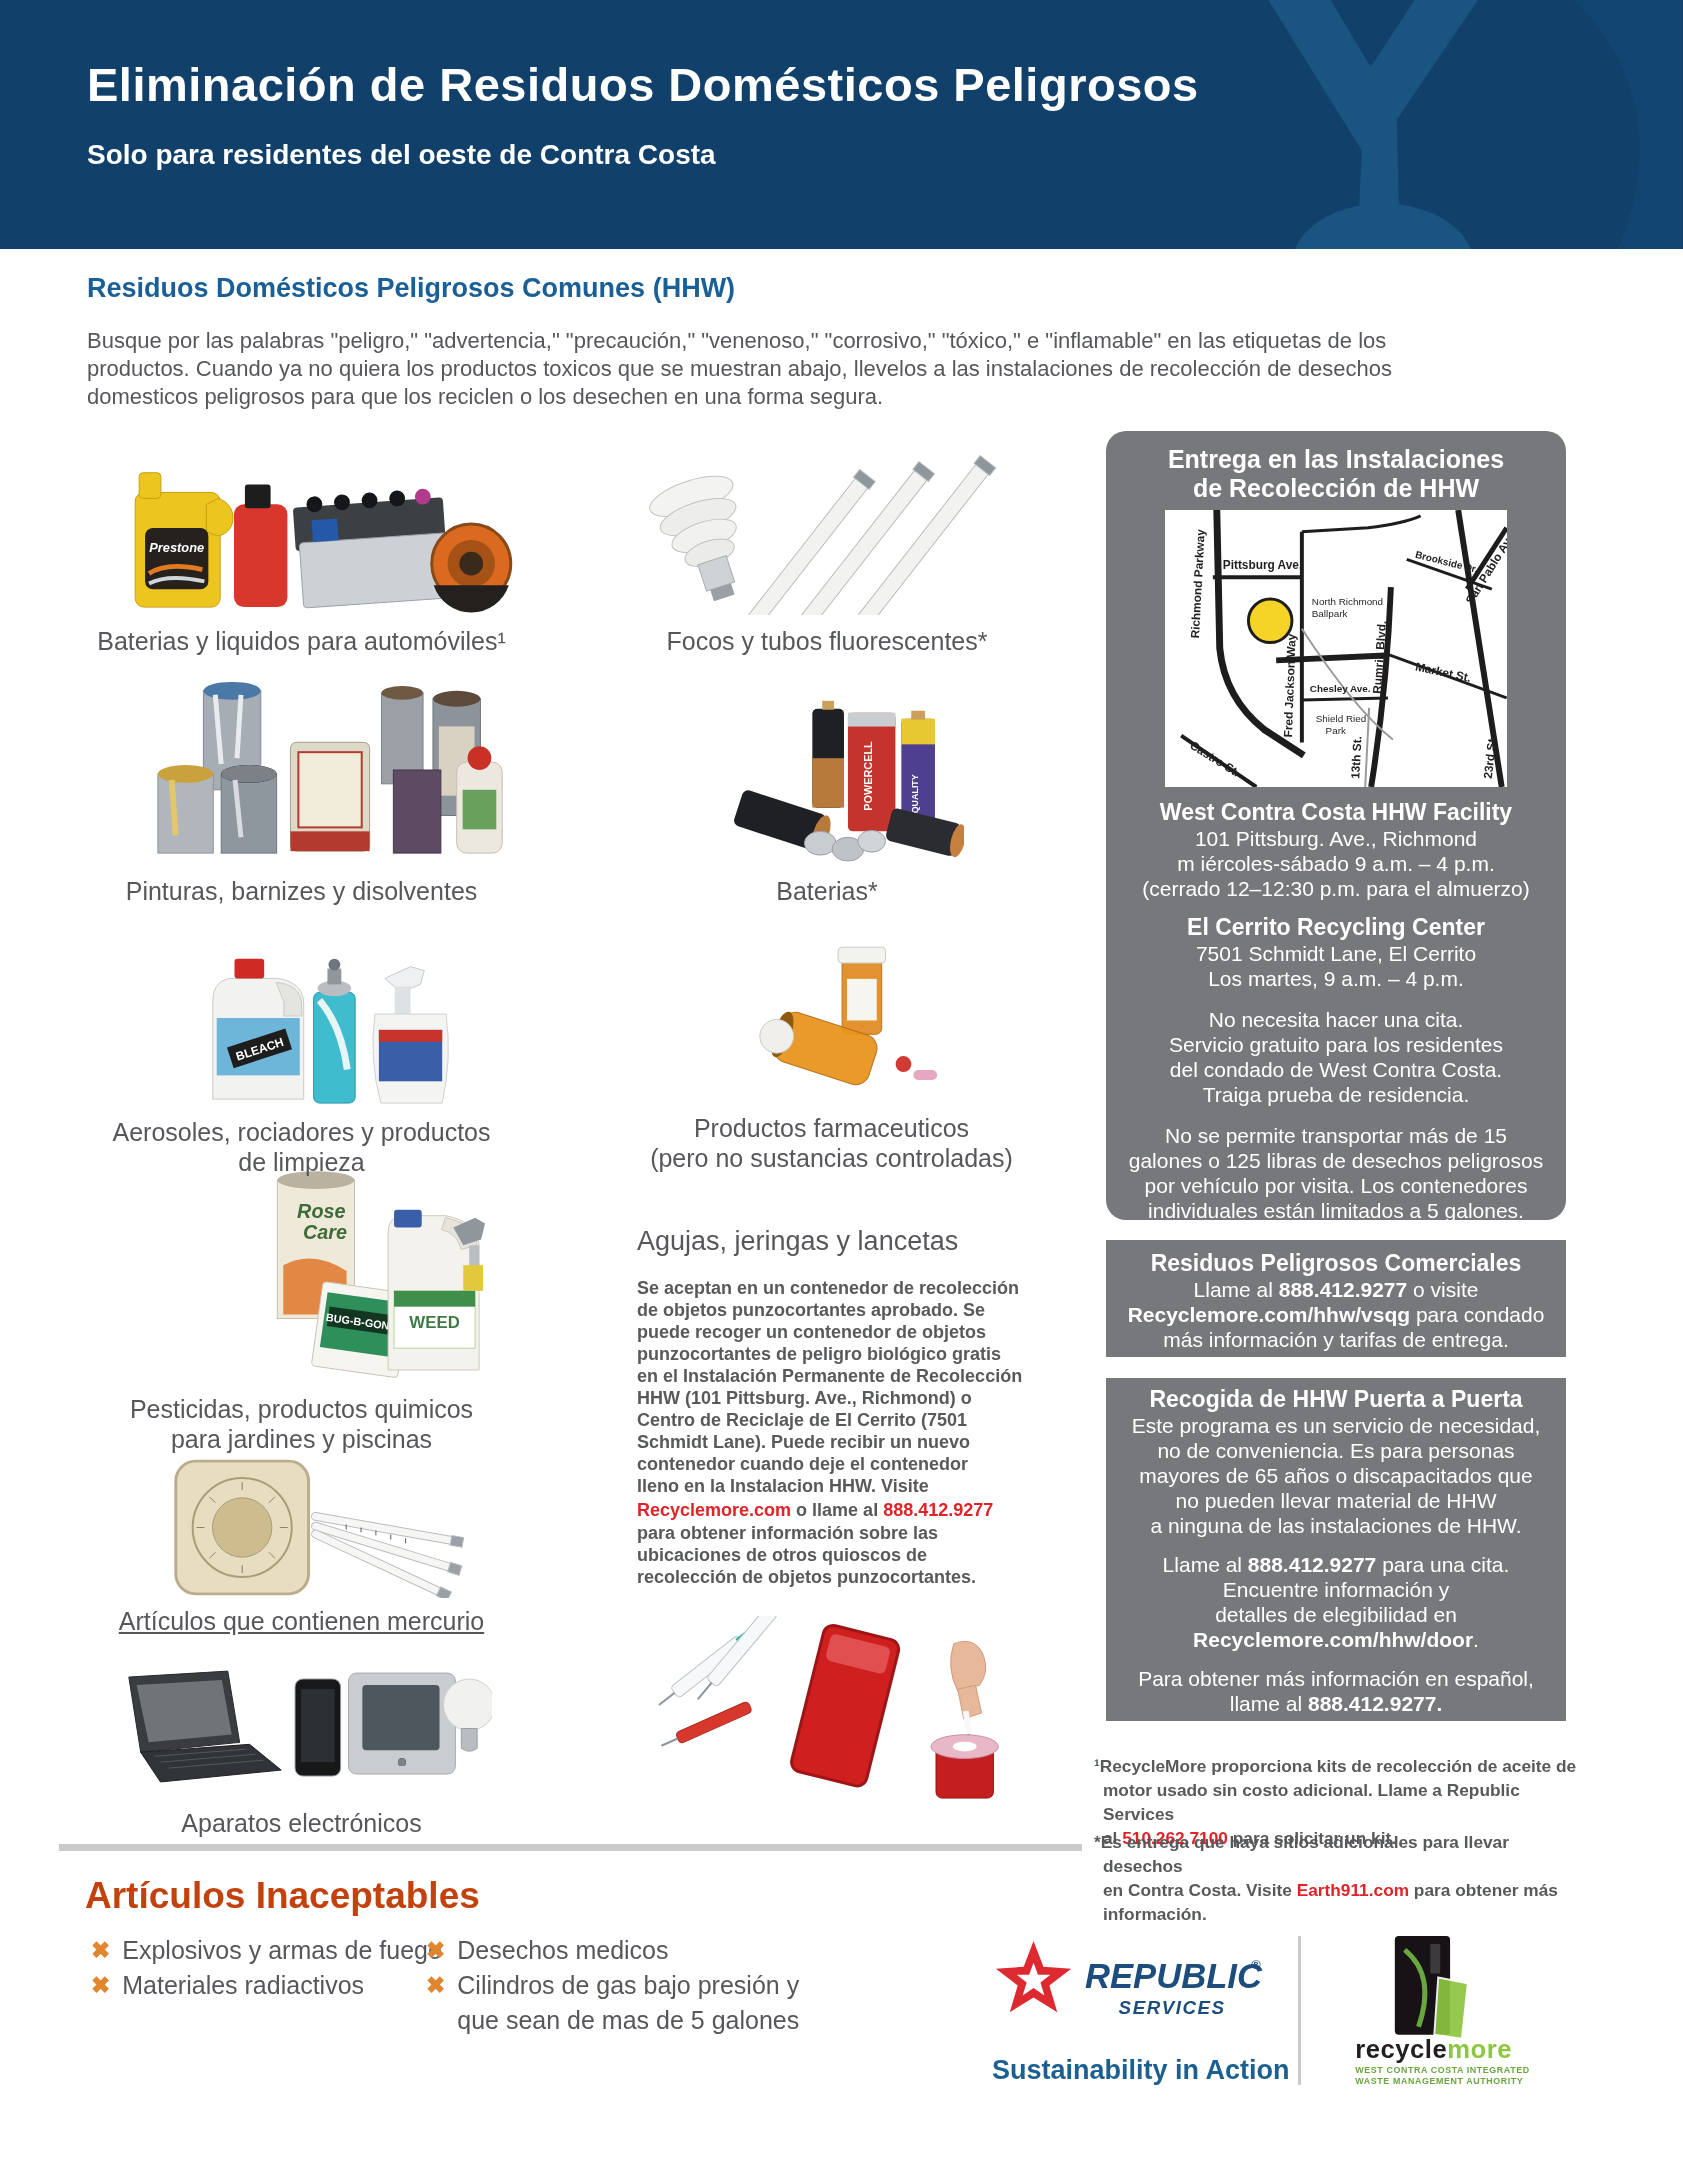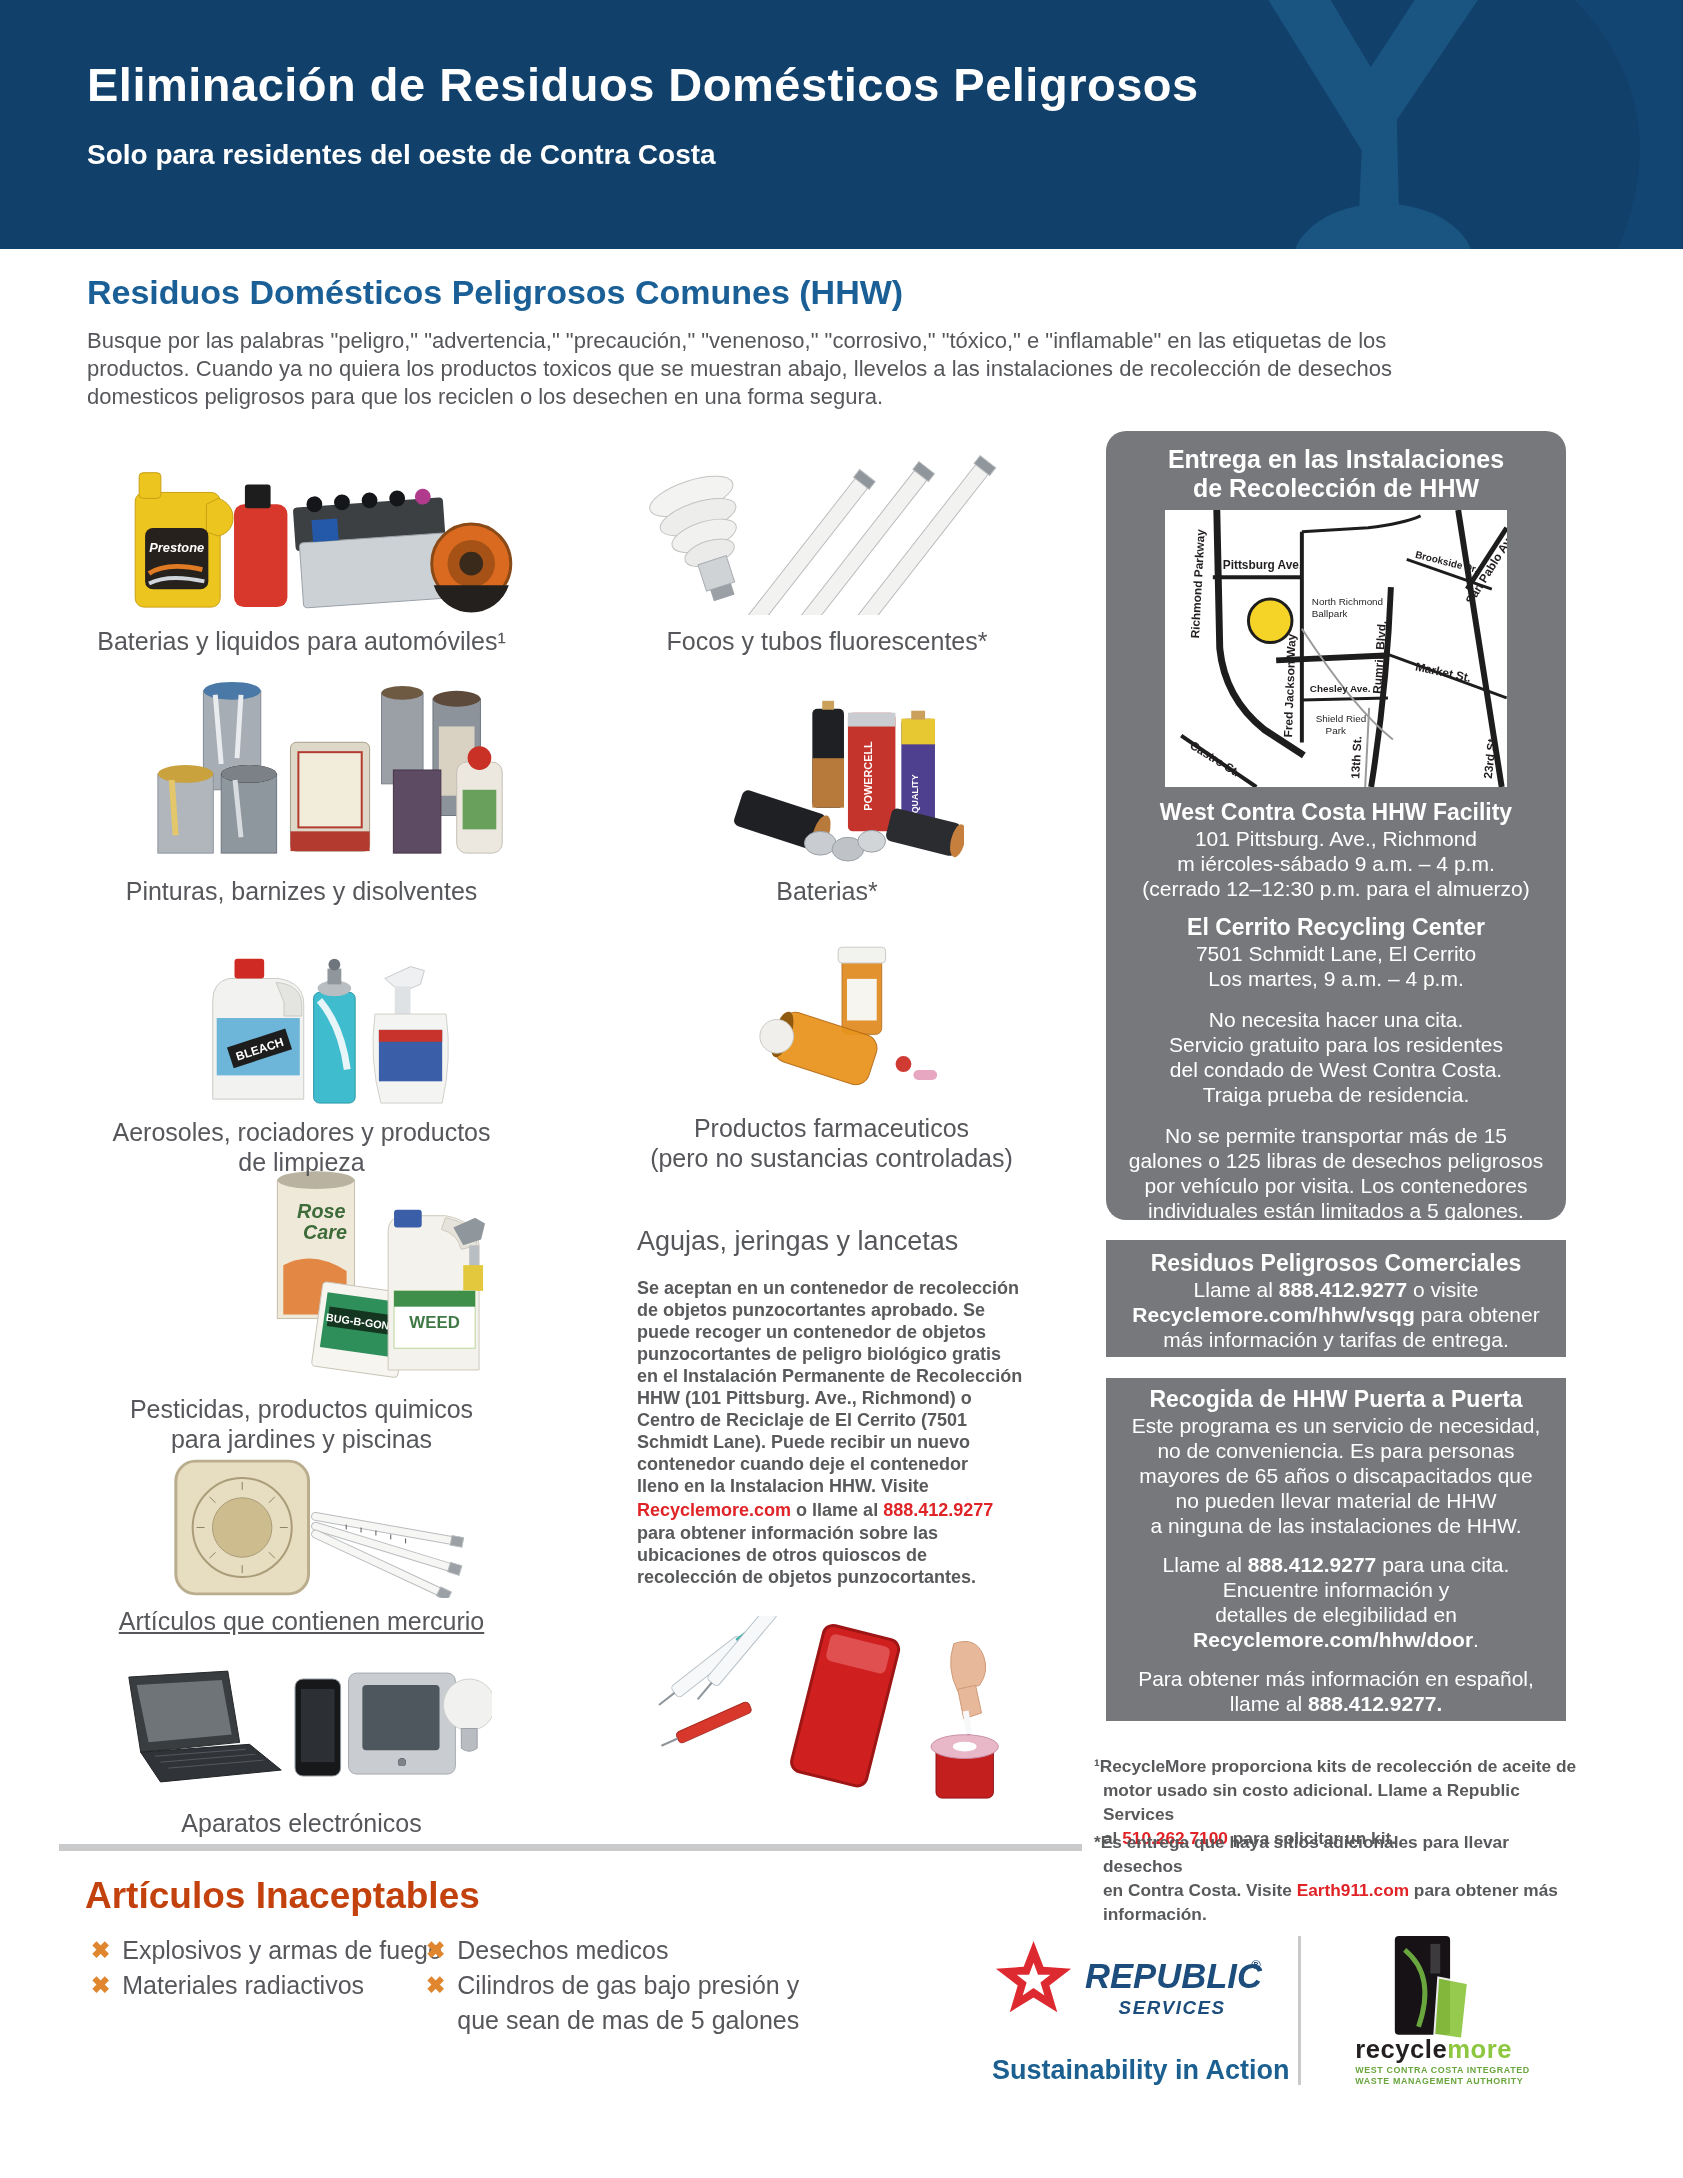--- a/index.html
+++ b/index.html
@@ -5,21 +5,21 @@
   html,body{margin:0;padding:0;background:#fff;}
   #page{position:relative;width:1683px;height:2178px;background:#ffffff;
         font-family:"Liberation Sans",sans-serif;overflow:hidden;}
   .abs{position:absolute;}
   .pre{white-space:pre-line;}
   
   .banner{left:0;top:0;width:1683px;height:249px;background:#11406b;overflow:hidden;}
   .banner-title{left:87px;top:57px;font-size:47px;font-weight:bold;color:#ffffff;letter-spacing:0.5px;}
   .banner-sub{left:87px;top:139px;font-size:28px;font-weight:bold;color:#ffffff;}
   
-  .section-heading{left:87px;top:273px;font-size:34px;font-weight:bold;color:#1a6097;}
+  .section-heading{left:87px;top:273px;font-size:27px;font-weight:bold;color:#1a6097;}
   .intro-body{left:87px;top:327px;width:1530px;font-size:22px;line-height:28px;color:#56575b;}
   
   .caption{font-size:25px;line-height:30px;color:#56575b;text-align:center;}
   
   .sharps-heading{left:637px;top:1226px;font-size:27px;color:#56575b;}
   .sharps-body{left:637px;width:416px;font-size:18px;font-weight:bold;line-height:22px;color:#58595b;}
   .red-link{color:#e02327;font-weight:bold;}
   
   .graybox{left:1106px;width:460px;background:#77787b;color:#ffffff;text-align:center;}
   .gb-title{font-size:25px;font-weight:bold;line-height:29px;}
@@ -371,21 +371,21 @@
       <div class="gb-text pre" style="margin-top:16px;">No se permite transportar más de 15
 galones o 125 libras de desechos peligrosos
 por vehículo por visita. Los contenedores
 individuales están limitados a 5 galones.</div>
     </div>
   </div>
 
   <div class="abs graybox" style="top:1240px;height:117px;">
     <div class="gb-bold" style="margin-top:10px;">Residuos Peligrosos Comerciales</div>
     <div class="gb-text"><span>Llame al </span><b>888.412.9277</b><span> o visite</span></div>
-    <div class="gb-text"><b>Recyclemore.com/hhw/vsqg</b><span> para obtener</span></div>
+    <div class="gb-text"><b>Recyclemore.com/hhw/vsqg</b><span> para condado</span></div>
     <div class="gb-text">más información y tarifas de entrega.</div>
   </div>
 
   <div class="abs graybox" style="top:1378px;height:343px;">
     <div class="gb-bold" style="margin-top:8px;">Recogida de HHW Puerta a Puerta</div>
     <div class="gb-text pre">Este programa es un servicio de necesidad,
 no de conveniencia. Es para personas
 mayores de 65 años o discapacitados que
 no pueden llevar material de HHW
 a ninguna de las instalaciones de HHW.</div>

